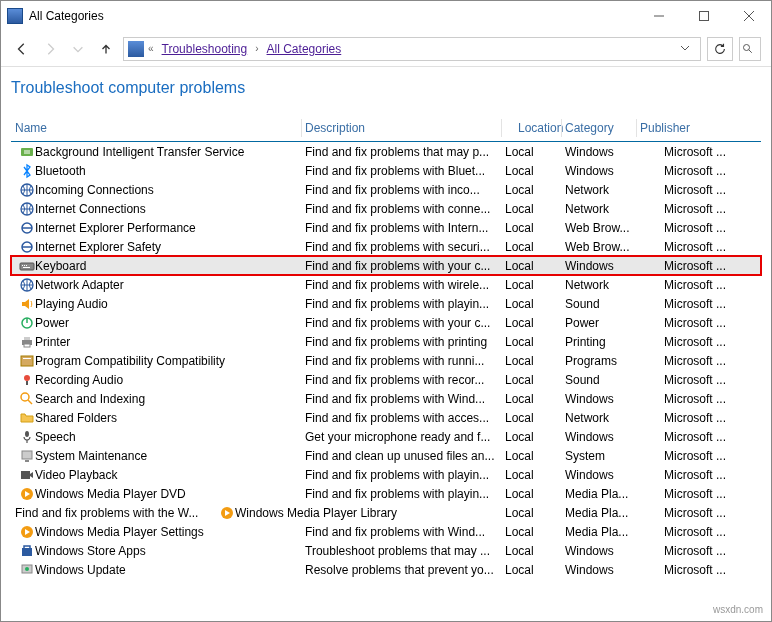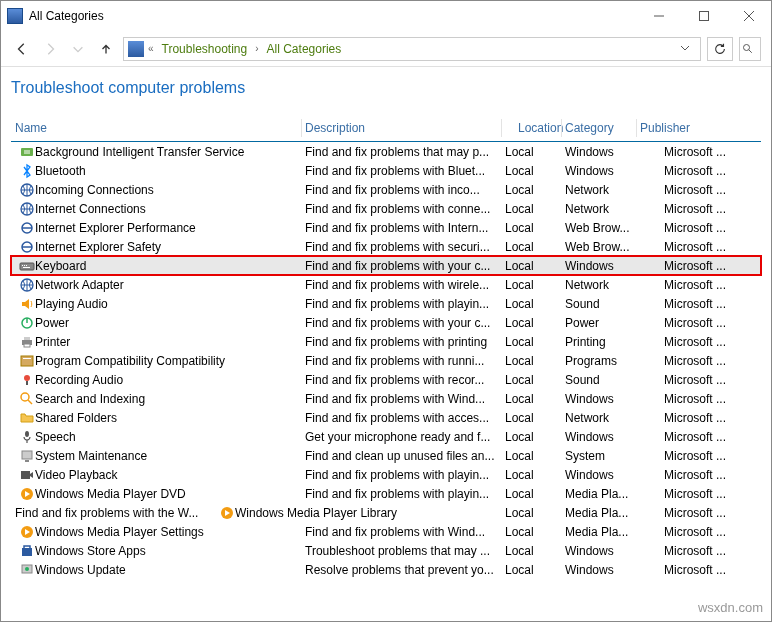--- a/index.html
+++ b/index.html
@@ -12,21 +12,21 @@
 .win-controls { display: flex; }
 .win-btn { width: 45px; height: 30px; display: flex; align-items: center; justify-content: center; color: #555; cursor: pointer; }
 .win-btn svg { width: 10px; height: 10px; }
 
 
 .navbar { height: 36px; display: flex; align-items: center; padding: 0 10px; gap: 6px; border-bottom: 1px solid #e0e0e0; }
 .nav-btn { width: 22px; height: 22px; display: flex; align-items: center; justify-content: center; color: #666; cursor: pointer; }
 .nav-btn.disabled { color: #ccc; }
 .nav-btn svg { width: 14px; height: 14px; }
 .addr-bar { flex: 1; height: 24px; border: 1px solid #ccc; display: flex; align-items: center; padding: 0 4px; gap: 4px; }
-.addr-bar .crumb { color: #4d7c0f; padding: 0 4px; cursor: pointer; display: inline-flex; align-items: center; gap: 4px; }
+.addr-bar .crumb { color: #4c1d95; padding: 0 4px; cursor: pointer; display: inline-flex; align-items: center; gap: 4px; text-decoration: underline; }
 .addr-bar .chev { color: #666; font-size: 10px; }
 .addr-icon { width: 16px; height: 16px; background: linear-gradient(#5a8dd8,#2c5aa0); display: inline-block; }
 .addr-drop { margin-left: auto; color: #555; padding: 0 6px; cursor: pointer; }
 .refresh-btn { width: 26px; height: 24px; border: 1px solid #ccc; display: flex; align-items: center; justify-content: center; cursor: pointer; }
 .search-box { width: 22px; height: 24px; border: 1px solid #ccc; display: flex; align-items: center; justify-content: flex-end; padding-right: 6px; cursor: pointer; }
 .search-box svg { width: 12px; height: 12px; color: #555; }
 
 
 .content { padding: 12px 10px 0 10px; }
 .page-title { color: #1a6dc0; font-size: 16px; font-weight: 400; margin-bottom: 18px; }
@@ -47,21 +47,21 @@
 .cell { padding: 0 4px; white-space: nowrap; overflow: hidden; text-overflow: ellipsis; color: #000; }
 .cell-name { width: 290px; display: flex; align-items: center; gap: 0; padding-left: 8px; }
 .cell-desc { width: 200px; }
 .cell-loc { width: 60px; }
 .cell-cat { width: 75px; }
 .cell-pub { width: 75px; margin-left: 24px; }
 
 .item-icon { width: 16px; height: 16px; flex-shrink: 0; display: inline-flex; align-items: center; justify-content: center; }
 .item-icon svg { width: 16px; height: 16px; }
 
-.watermark { position: absolute; right: 8px; bottom: 6px; color: #999; font-size: 13px; }
+.watermark { position: absolute; right: 8px; bottom: 6px; color: #999; font-size: 10px; }
 </style>
 </head>
 <body>
 
 <div class="titlebar">
   <span class="app-icon"></span>
   <span class="title">All Categories</span>
   <div class="win-controls">
     <div class="win-btn">
         <svg viewBox="0 0 10 10">

